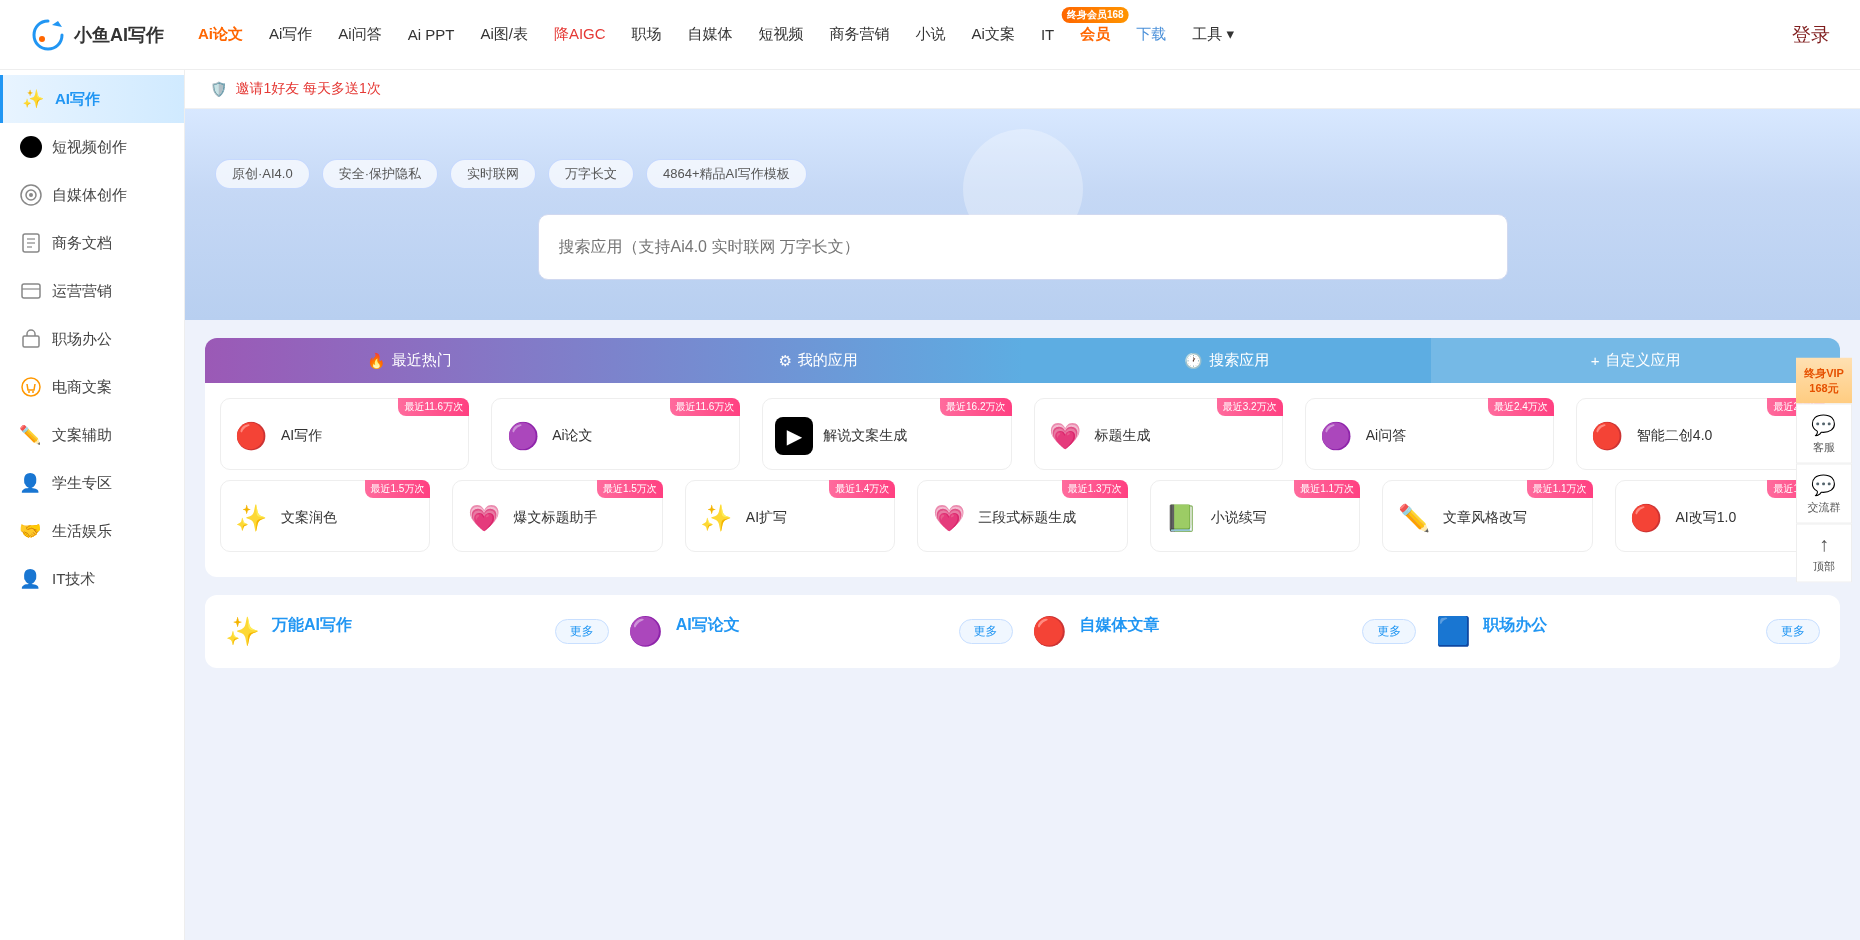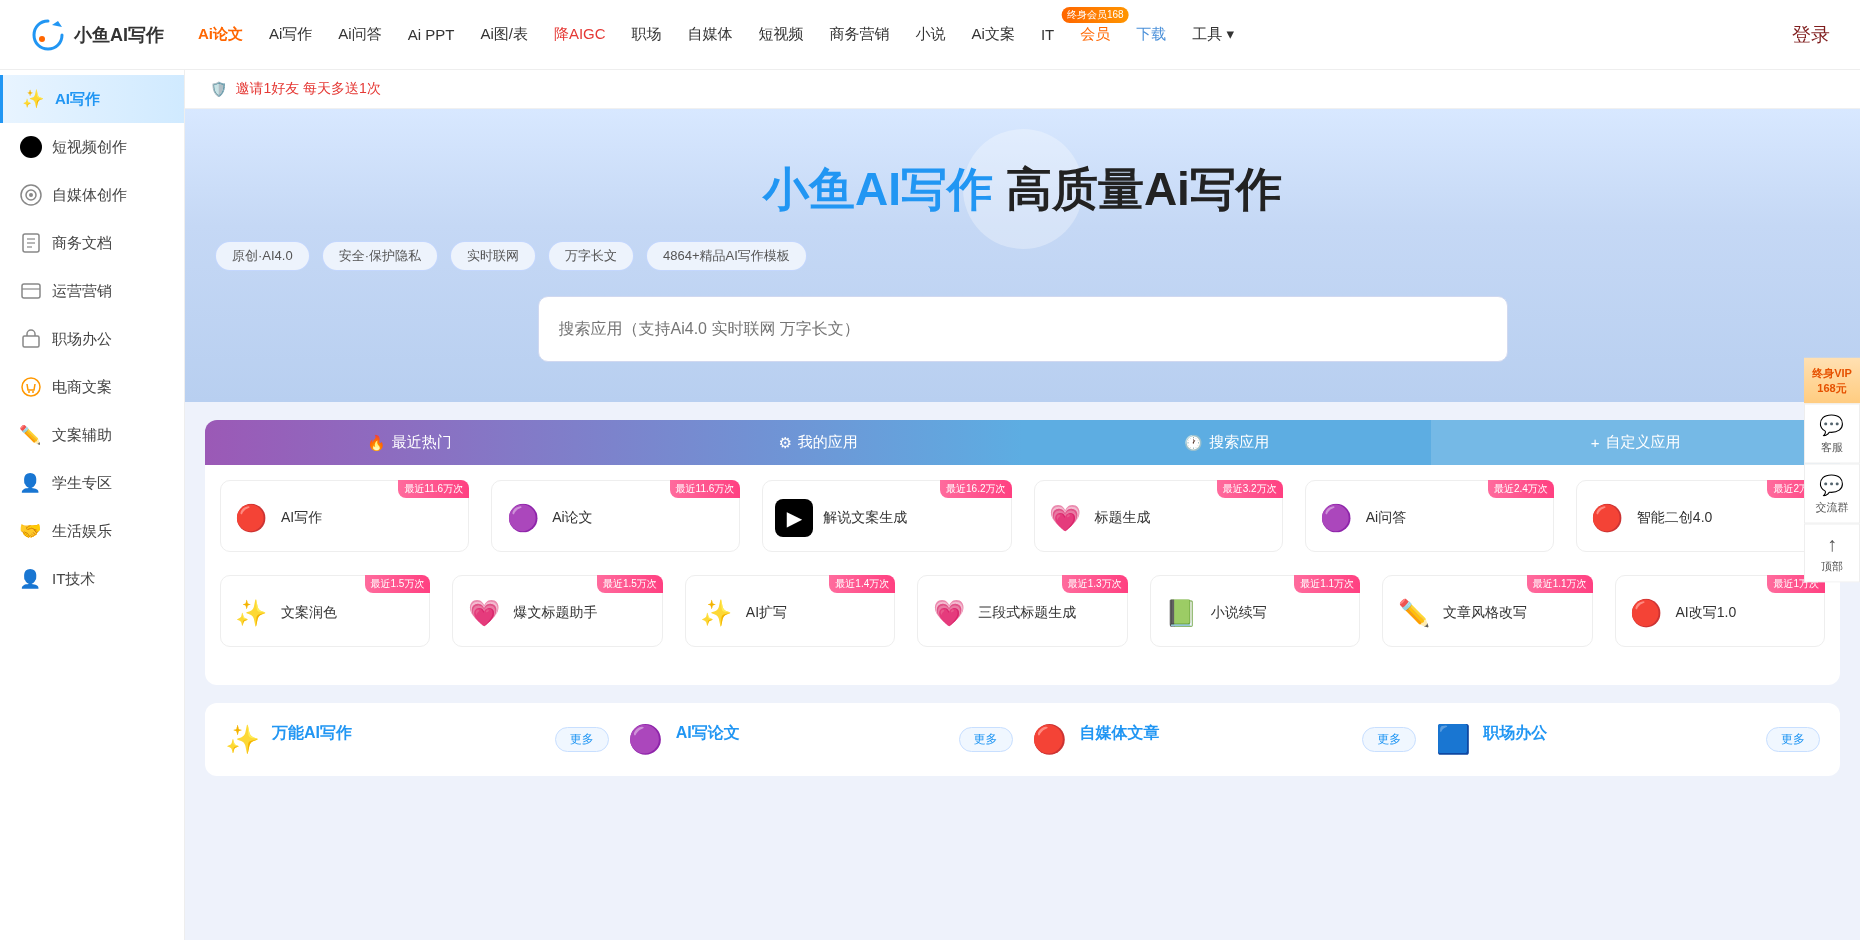--- a/index.html
+++ b/index.html
@@ -35,21 +35,21 @@
     .nav-item {
       font-size: 15px;
       color: #333;
       cursor: pointer;
       padding: 4px 2px;
       white-space: nowrap;
     }
     .nav-item.active { color: #ff6600; font-weight: bold; }
     .nav-item.blue { color: #4a90d9; }
     .nav-item.red { color: #e53935; }
-    .nav-item.orange { color: #ff6600; }
+    .nav-item.orange { color: #ff6600; font-weight: bold; }
     .vip-badge-tag {
       position: absolute;
       top: -14px;
       left: 50%;
       transform: translateX(-50%);
       background: linear-gradient(90deg, #ff6600, #ff9500);
       color: #fff;
       font-size: 10px;
       padding: 1px 5px;
       border-radius: 8px;
@@ -205,21 +205,21 @@
     
     .cards-section {
       background: #fff;
       border-radius: 0 0 12px 12px;
       padding: 15px 15px;
       margin-bottom: 18px;
     }
     .cards-row {
       display: flex;
       gap: 22px;
-      margin-bottom: 23px;
+      margin-bottom: 10px;
     }
     .card {
       flex: 1;
       border: 1px solid #eee;
       border-radius: 10px;
       padding: 18px 12px 14px;
       cursor: pointer;
       position: relative;
       display: flex;
       align-items: center;
@@ -289,21 +289,21 @@
       font-size: 12px;
       color: #2196f3;
       cursor: pointer;
       margin-left: auto;
       align-self: center;
     }
 
     
     .right-float {
       position: fixed;
-      right: 0;
+      right: 8px;
       top: 50%;
       transform: translateY(-50%);
       display: flex;
       flex-direction: column;
       align-items: center;
       gap: 0;
       z-index: 200;
     }
     .float-btn {
       width: 56px;
@@ -450,24 +450,20 @@
   </aside>
 
   <main class="main-content">
 
     <div class="invite-banner">
       <span>🛡️</span>
       <span>邀请1好友 每天多送1次</span>
     </div>
 
     <div class="hero-section">
-      <h1 class="hero-title">
-        <span class="blue-part">小鱼AI写作</span>
-        <span class="dark-part">高质量Ai写作</span>
-      </h1>
       <div class="hero-tags">
         <span class="hero-tag">原创·AI4.0</span>
         <span class="hero-tag">安全·保护隐私</span>
         <span class="hero-tag">实时联网</span>
         <span class="hero-tag">万字长文</span>
         <span class="hero-tag">4864+精品AI写作模板</span>
       </div>
       <div class="search-bar-wrap">
         <input class="search-bar" type="text" placeholder="搜索应用（支持Ai4.0 实时联网 万字长文）" style="">
       </div>

